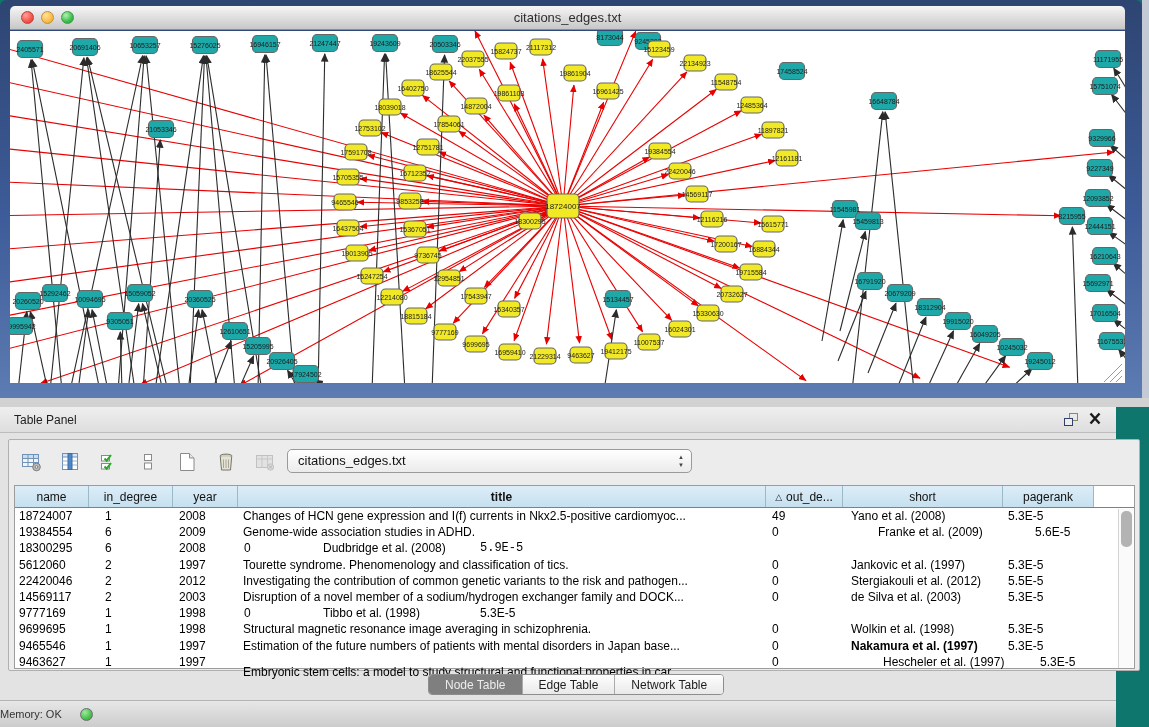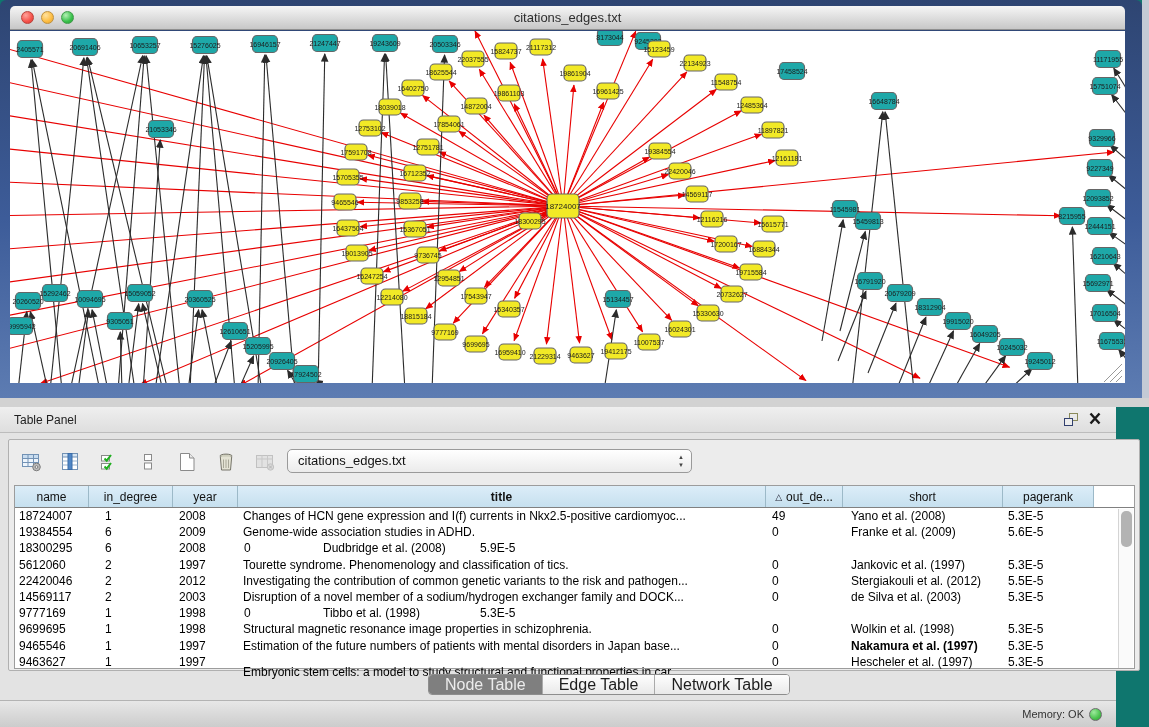--- a/index.html
+++ b/index.html
@@ -54,29 +54,29 @@
   .th-fill { flex:1; background:#fff; }
   .sort-glyph { font-size:9px; margin-right:4px; color:#223; }
   .tr { display:flex; height:16.2px; align-items:center; }
   .td { font-size:12px; color:#000; white-space:nowrap; overflow:hidden; }
   .vscroll { position:absolute; right:1px; top:23px; width:15px; height:159px; background:#fafafa;
     border-left:1px solid #d4d4d4; }
   .vthumb { position:absolute; left:2px; top:2px; width:11px; height:36px; border-radius:5px; background:#b3b3b3; }
 
   .tabs { position:absolute; left:428px; top:267px; height:21px; display:flex;
     border:1px solid #8d8d8d; border-radius:4px; overflow:hidden; background:#fff; }
-  .tab { height:100%; display:flex; align-items:center; justify-content:center; font-size:16px;
+  .tab { height:100%; display:flex; align-items:center; justify-content:center; font-size:12px;
     color:#1d1d1d; background:linear-gradient(#fefefe,#e9e9e9); border:none; border-right:1px solid #aaa;
     padding:0 16px; cursor:default; }
   .tab:last-child { border-right:none; }
   .tab.selected { background:#7f7f7f; color:#ececec; }
 
   .statusbar { position:absolute; left:0; top:293px; width:100%; height:27px;
     background:linear-gradient(#e7e7e7,#cccccc); border-top:1px solid #b3b3b3;
-    display:flex; align-items:center; justify-content:flex-end; gap:5px; padding-right:14px; }
+    display:flex; align-items:center; justify-content:flex-start; gap:18px; padding-right:14px; }
   .mem-label { font-size:11px; color:#333; }
   .mem-dot { width:13px; height:13px; border-radius:50%; border:1px solid #6d6d6d;
     background:radial-gradient(circle at 35% 30%, #9dea9d, #49c24d 60%, #2f9e33); }
 </style>
 </head>
 <body>
 
 <div class="screen">
 
   <div class="right-sliver"></div>
@@ -555,30 +555,30 @@
             <div class="td" style="width: 77px; padding-left: 6px;">49</div>
             <div class="td" style="width: 160px; padding-left: 8px;">Yano et al. (2008)</div>
             <div class="td" style="width: 91px; padding-left: 5px;">5.3E-5</div>
           </div>
           <div class="tr">
             <div class="td" style="width: 74px; padding-left: 4px;">19384554</div>
             <div class="td" style="width: 84px; padding-left: 16px;">6</div>
             <div class="td" style="width: 65px; padding-left: 6px;">2009</div>
             <div class="td" style="width: 528px; padding-left: 5px;">Genome-wide association studies in ADHD.</div>
             <div class="td" style="width: 77px; padding-left: 6px;">0</div>
-            <div class="td" style="width: 160px; padding-left: 8px;">Franke et al. (2009)</div>
+            <div class="td" style="width: 160px; padding-left: 8px; margin-left: 27px;">Franke et al. (2009)</div>
             <div class="td" style="width: 91px; padding-left: 5px;">5.6E-5</div>
           </div>
           <div class="tr">
             <div class="td" style="width: 74px; padding-left: 4px;">18300295</div>
             <div class="td" style="width: 84px; padding-left: 16px;">6</div>
             <div class="td" style="width: 65px; padding-left: 6px;">2008</div>
             <div class="td" style="width: 77px; padding-left: 6px;">0</div>
             <div class="td" style="width: 160px; padding-left: 8px;">Dudbridge et al. (2008)</div>
-            <div class="td" style="width: 91px; padding-left: 5px;">5.9E-5</div>
+            <div class="td" style="width: 91px; padding-left: 5px; font-family: Liberation Mono, monospace;">5.9E-5</div>
           </div>
           <div class="tr">
             <div class="td" style="width: 74px; padding-left: 4px;">5612060</div>
             <div class="td" style="width: 84px; padding-left: 16px;">2</div>
             <div class="td" style="width: 65px; padding-left: 6px;">1997</div>
             <div class="td" style="width: 528px; padding-left: 5px;">Tourette syndrome. Phenomenology and classification of tics.</div>
             <div class="td" style="width: 77px; padding-left: 6px;">0</div>
             <div class="td" style="width: 160px; padding-left: 8px;">Jankovic et al. (1997)</div>
             <div class="td" style="width: 91px; padding-left: 5px;">5.3E-5</div>
           </div>
@@ -605,41 +605,41 @@
             <div class="td" style="width: 84px; padding-left: 16px;">1</div>
             <div class="td" style="width: 65px; padding-left: 6px;">1998</div>
             <div class="td" style="width: 77px; padding-left: 6px;">0</div>
             <div class="td" style="width: 160px; padding-left: 8px;">Tibbo et al. (1998)</div>
             <div class="td" style="width: 91px; padding-left: 5px;">5.3E-5</div>
           </div>
           <div class="tr">
             <div class="td" style="width: 74px; padding-left: 4px;">9699695</div>
             <div class="td" style="width: 84px; padding-left: 16px;">1</div>
             <div class="td" style="width: 65px; padding-left: 6px;">1998</div>
-            <div class="td" style="width: 528px; padding-left: 5px;">Structural magnetic resonance image properties in schizophrenia.</div>
+            <div class="td" style="width: 528px; padding-left: 5px;">Structural magnetic resonance image averaging in schizophrenia.</div>
             <div class="td" style="width: 77px; padding-left: 6px;">0</div>
             <div class="td" style="width: 160px; padding-left: 8px;">Wolkin et al. (1998)</div>
             <div class="td" style="width: 91px; padding-left: 5px;">5.3E-5</div>
           </div>
           <div class="tr">
             <div class="td" style="width: 74px; padding-left: 4px;">9465546</div>
             <div class="td" style="width: 84px; padding-left: 16px;">1</div>
             <div class="td" style="width: 65px; padding-left: 6px;">1997</div>
             <div class="td" style="width: 528px; padding-left: 5px;">Estimation of the future numbers of patients with mental disorders in Japan base...</div>
             <div class="td" style="width: 77px; padding-left: 6px;">0</div>
             <div class="td" style="width: 160px; padding-left: 8px; font-weight: bold;">Nakamura et al. (1997)</div>
             <div class="td" style="width: 91px; padding-left: 5px;">5.3E-5</div>
           </div>
           <div class="tr">
             <div class="td" style="width: 74px; padding-left: 4px;">9463627</div>
             <div class="td" style="width: 84px; padding-left: 16px;">1</div>
             <div class="td" style="width: 65px; padding-left: 6px;">1997</div>
             <div class="td" style="width: 528px; padding-left: 5px; margin-top: 20px;">Embryonic stem cells: a model to study structural and functional properties in car...</div>
             <div class="td" style="width: 77px; padding-left: 6px;">0</div>
-            <div class="td" style="width: 160px; padding-left: 8px;">Hescheler et al. (1997)</div>
+            <div class="td" style="width: 160px; padding-left: 8px; margin-left: 32px;">Hescheler et al. (1997)</div>
             <div class="td" style="width: 91px; padding-left: 5px;">5.3E-5</div>
           </div>
         </div>
       <div class="vscroll">
         <div class="vthumb"></div>
       </div>
     </div>
 
     <div class="tabs" id="tabs">
         <button class="tab selected">Node Table</button>

